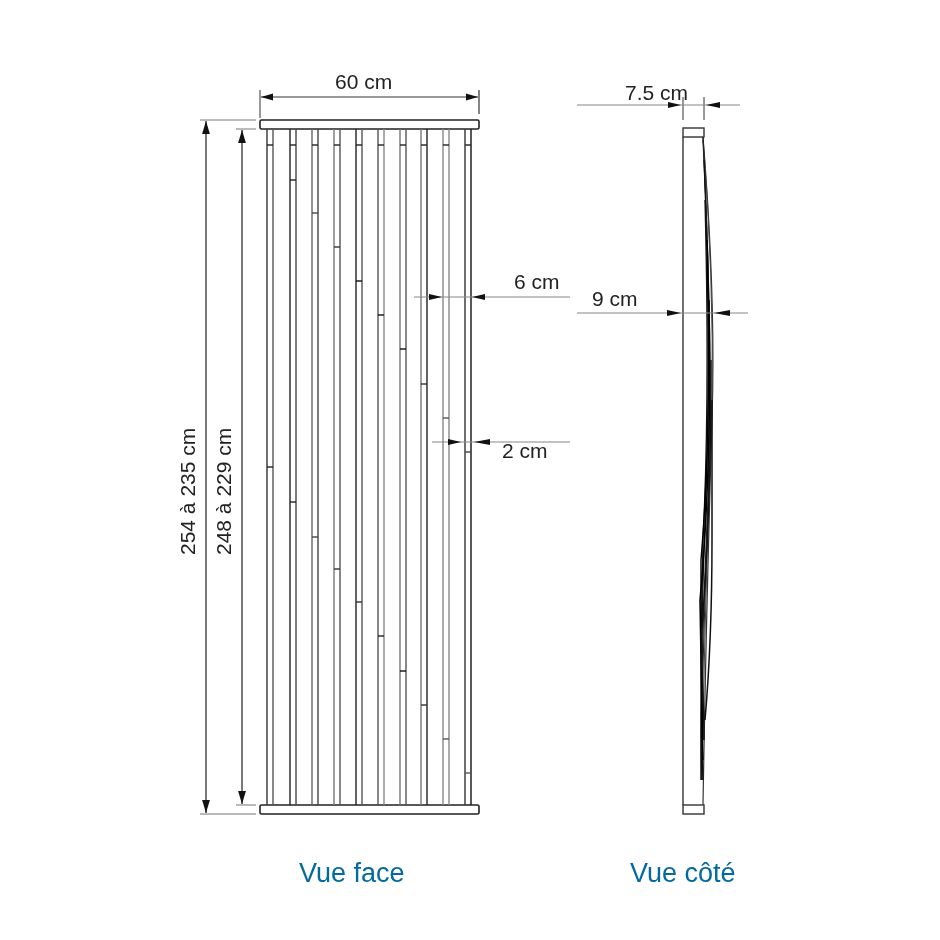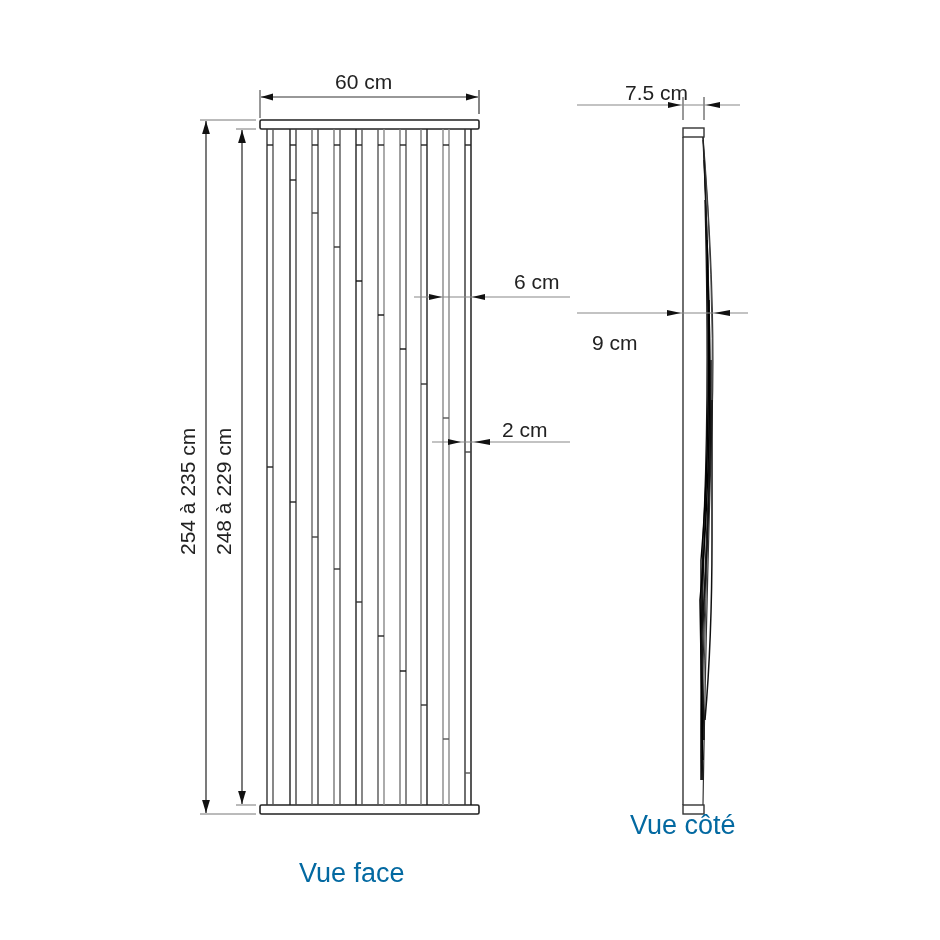--- a/index.html
+++ b/index.html
@@ -161,21 +161,21 @@
     <g>
       <line x1="577" y1="313" x2="748" y2="313" stroke="#888" stroke-width="1.2"></line>
       <path d="M667,310 L681,313 L667,316 z" fill="#111"></path>
       <path d="M730,310 L714,313 L730,316 z" fill="#111"></path>
     </g>
   </g>
 </svg>
 
 <div class="lbl dim" style="left:335px; top:70px;">60 cm</div>
 <div class="lbl dim" style="left:514px; top:270px;">6 cm</div>
-<div class="lbl dim" style="left:502px; top:418px;">2 cm</div>
+<div class="lbl dim" style="left:502px; top:439px;">2 cm</div>
 <div class="lbl dim vert" style="left:176px; top:555px;">254 à 235 cm</div>
 <div class="lbl dim vert" style="left:212px; top:555px;">248 à 229 cm</div>
 
 <div class="lbl dim" style="left:587px; top:81px;margin-left:38px;">7.5 cm</div>
-<div class="lbl dim" style="left:592px; top:287px;margin-top:44px;">9 cm</div>
+<div class="lbl dim" style="left:592px; top:287px;">9 cm</div>
 
 <div class="lbl caption" style="left:299px; top:858px;">Vue face</div>
-<div class="lbl caption" style="left:630px; top:810px;">Vue côté</div>
+<div class="lbl caption" style="left:630px; top:858px;">Vue côté</div>
 
 </body></html>

